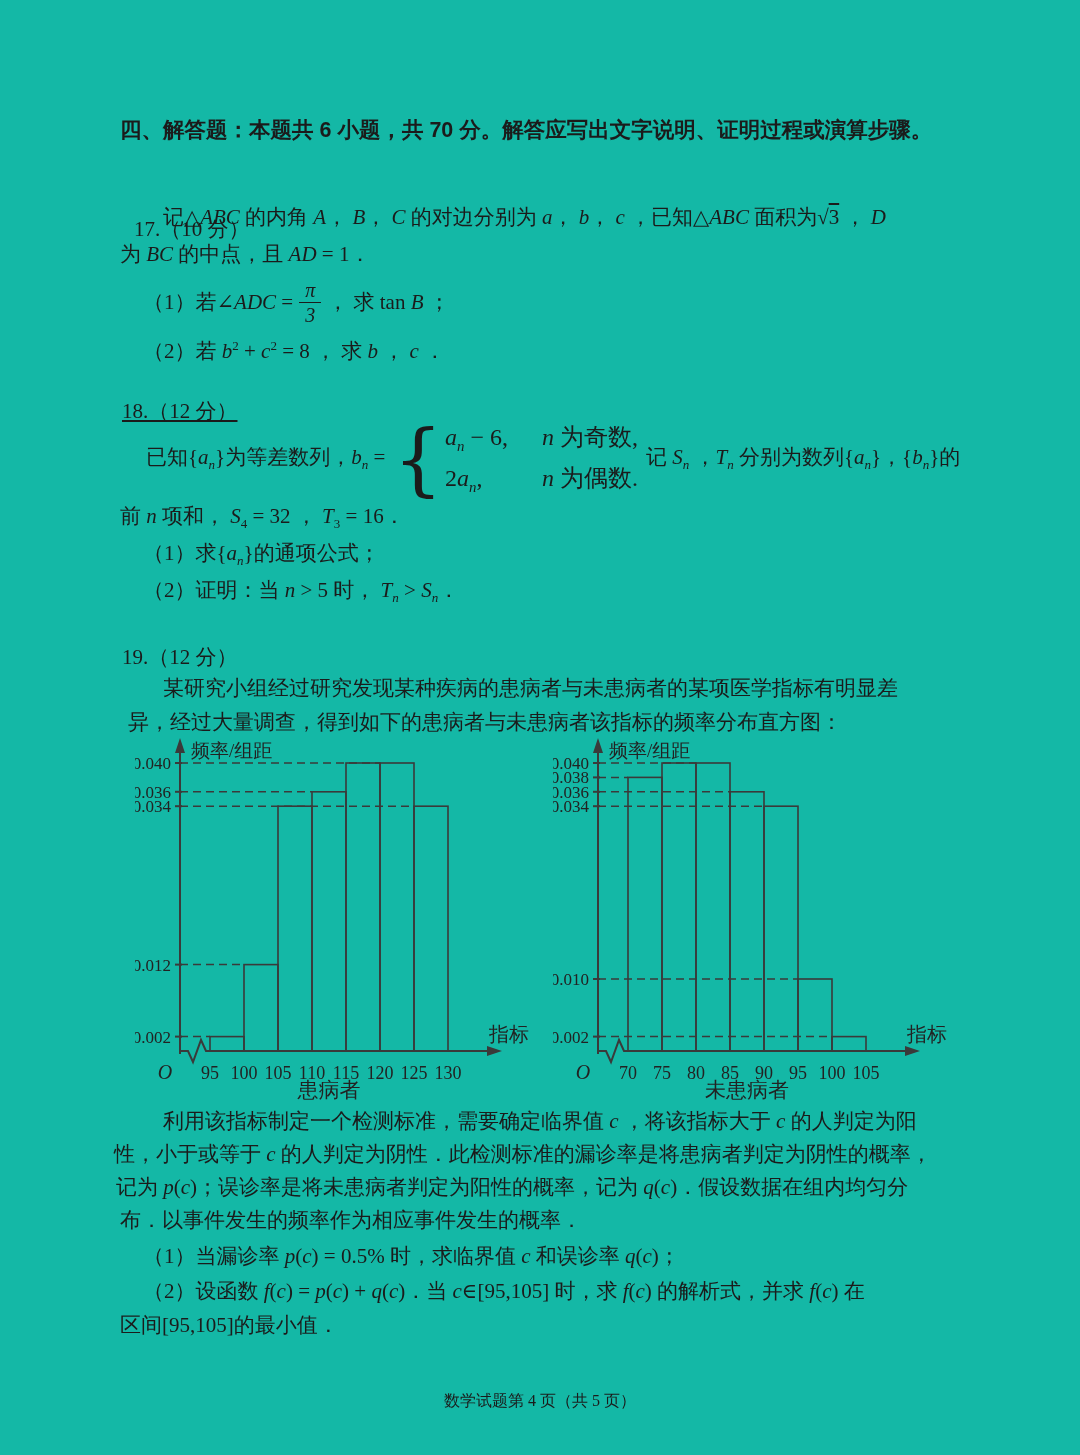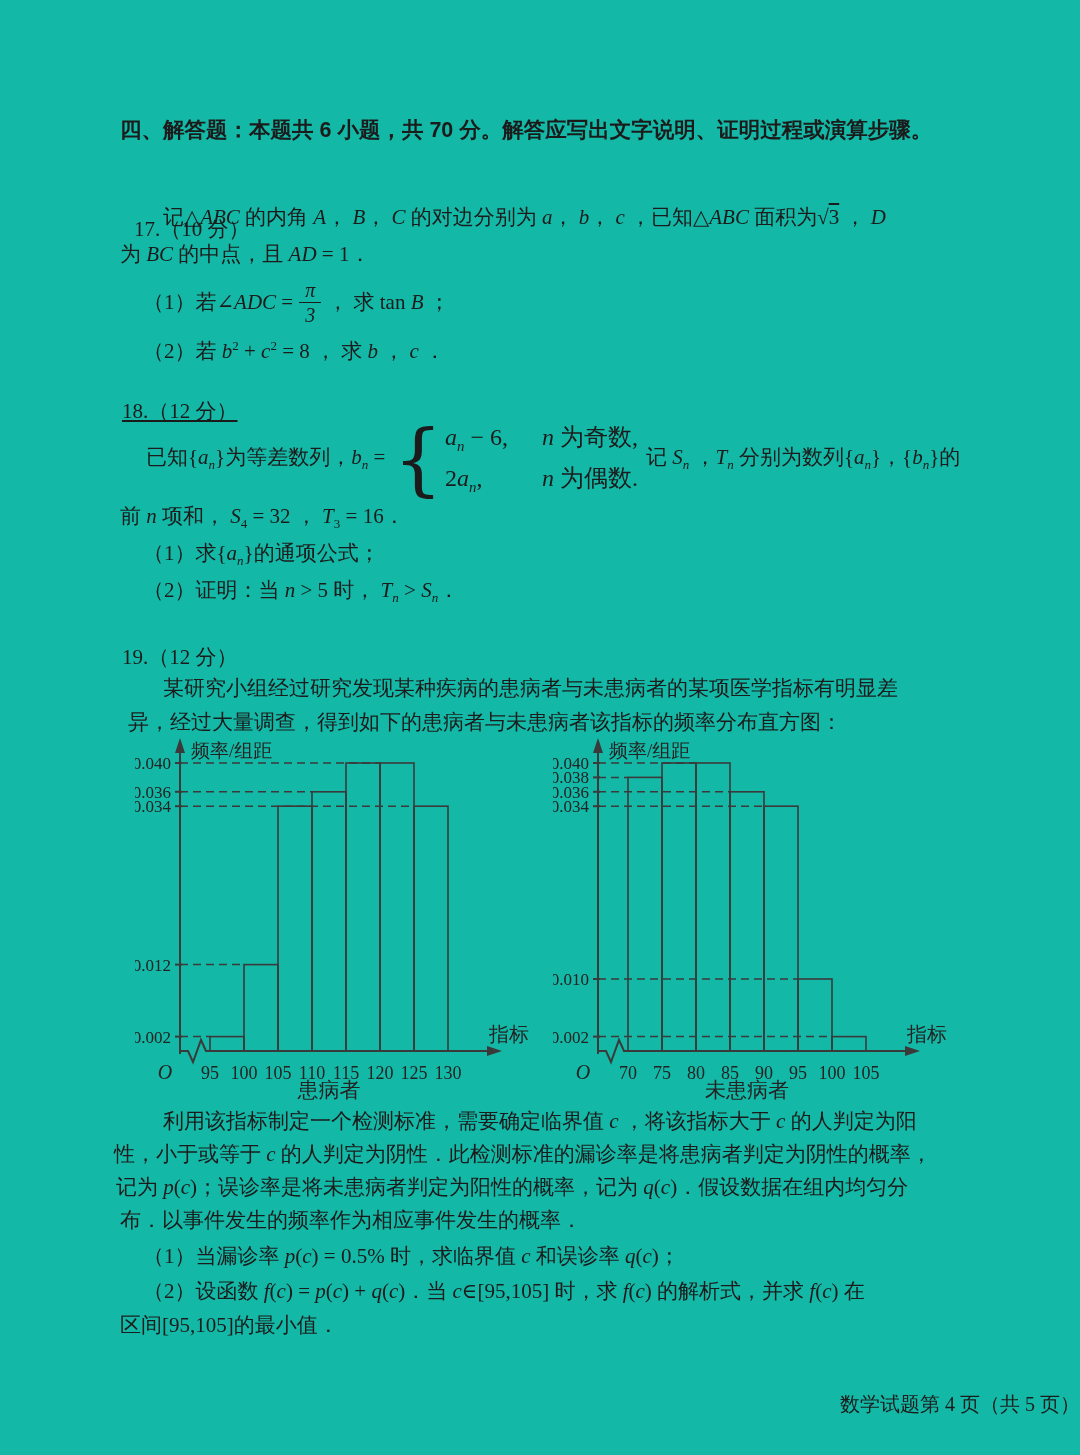--- a/index.html
+++ b/index.html
@@ -15,21 +15,21 @@
   .frac{display:inline-flex;flex-direction:column;align-items:center;
         vertical-align:middle;line-height:1.1;font-style:italic;margin:0 6px;font-size:20px;}
   .fnum{border-bottom:1.8px solid #1b1b1b;padding:0 6px 1px;}
   .fden{padding-top:1px;}
   .cases{display:inline-flex;align-items:center;margin:0 8px;}
   .cbrace{font-size:78px;font-weight:300;line-height:0.85;margin-right:2px;
           font-family:"DejaVu Serif",serif;}
   .crows{display:grid;grid-template-columns:auto auto;column-gap:34px;row-gap:8px;font-size:24px;}
   .chart{position:absolute;width:400px;height:365px;}
   svg text{font-family:"Liberation Serif","DejaVu Serif",serif;fill:#222;}
-  .footer{position:absolute;left:0;width:100%;text-align:right;font-size:20px;}
+  .footer{position:absolute;left:0;width:100%;text-align:center;font-size:16px;}
 </style>
 </head>
 <body>
 
 <div class="page">
 
   <div class="abs hdr" style="left:120px;top:117px;">四、解答题：本题共 6 小题，共 70 分。解答应写出文字说明、证明过程或演算步骤。</div>
 
   <div class="abs" style="left:134px;top:169px;margin-top:47px;">17.（10 分）</div>
   <div class="abs" style="left:163px;top:204px;">记△<i>ABC</i> 的内角 <i>A</i>，  <i>B</i>，  <i>C</i> 的对边分别为 <i>a</i>，  <i>b</i>，  <i>c</i> ，已知△<i>ABC</i> 面积为√<span class="rad">3</span> ，  <i>D</i></div>

